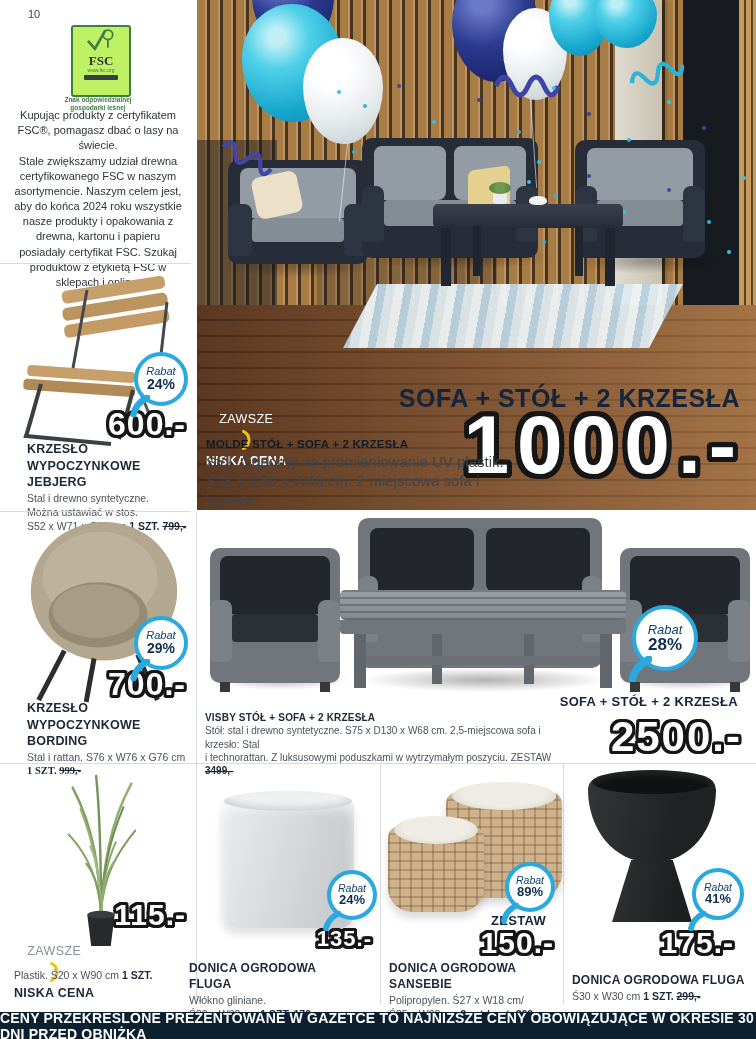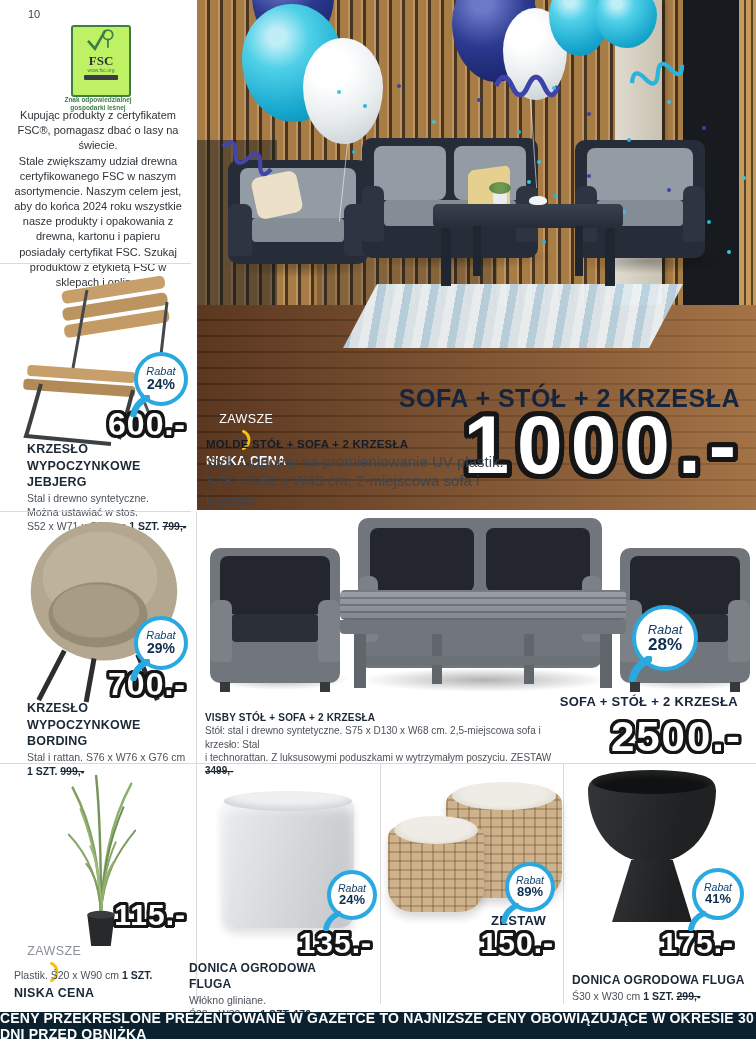--- a/index.html
+++ b/index.html
@@ -214,21 +214,21 @@
       <svg class="tail" width="22" height="22" viewBox="0 0 24 24">
         <path d="M21 3 C13 7 8 12 6 21" fill="none" stroke="#2aa9e0" stroke-width="7" stroke-linecap="round"></path>
       </svg>
     </div>
     <div class="price o3" style="right:570px;top:668px;font-size:32px;letter-spacing:1px;">700.-</div>
     <div style="position:absolute;left:27px;top:700px;width:165px;">
       <div class="pname pre">KRZESŁO
 WYPOCZYNKOWE BORDING</div>
       <div class="pdesc">
         <span>Stal i rattan. S76 x W76 x G76 cm</span>
-        <span style="display:block;">
+        <span style="display:block;font-family:Liberation Serif, serif;">
           <span class="unit">1 SZT.</span>
           <span class="strike">999,-</span>
         </span>
       </div>
     </div>
   </section>
 
   <section>
     <svg style="position:absolute;left:55px;top:770px;" width="92" height="176" viewBox="0 0 90 180">
       <g fill="none" stroke-linecap="round">
@@ -419,21 +419,21 @@
     <div class="pot-fluga">
         <div class="rim"></div>
       </div>
     <div class="rabat" style="left:327px;top:870px;width:42px;height:42px;">
       <span class="rw" style="font-size:10.5px;">Rabat</span>
       <span class="rp" style="font-size:13px;">24%</span>
       <svg class="tail" width="20" height="20" viewBox="0 0 24 24">
         <path d="M21 3 C13 7 8 12 6 21" fill="none" stroke="#2aa9e0" stroke-width="7" stroke-linecap="round"></path>
       </svg>
     </div>
-    <div class="price o3" style="right:384px;top:928px;font-size:30px;letter-spacing:1px;">135.-</div>
+    <div class="price o3" style="right:384px;top:928px;font-size:22px;letter-spacing:1px;">135.-</div>
     <div style="position:absolute;left:189px;top:961px;width:170px;">
       <div class="pname" style="font-size:12px;">DONICA OGRODOWA FLUGA</div>
       <div class="pdesc">
         <span style="display:block;">Włókno gliniane.</span>
         <span style="display:block;">
           <span>Ś33 x W32 cm</span>
           <span class="unit">1 SZT.</span>
           <span class="strike">179,-</span>
         </span>
       </div>
@@ -452,20 +452,29 @@
     <div class="rabat" style="left:505px;top:862px;width:42px;height:42px;">
       <span class="rw" style="font-size:10.5px;">Rabat</span>
       <span class="rp" style="font-size:13px;">89%</span>
       <svg class="tail" width="20" height="20" viewBox="0 0 24 24">
         <path d="M21 3 C13 7 8 12 6 21" fill="none" stroke="#2aa9e0" stroke-width="7" stroke-linecap="round"></path>
       </svg>
     </div>
     <div class="setlabel" style="position:absolute;right:210px;top:913px;">ZESTAW</div>
     <div class="price o3" style="right:202px;top:928px;font-size:30px;letter-spacing:1px;">150.-</div>
     <div style="position:absolute;left:389px;top:961px;width:170px;">
+      <div class="pname" style="font-size:12px;">DONICA OGRODOWA SANSEBIE</div>
+      <div class="pdesc">
+        <span style="display:block;">Polipropylen. Ś27 x W18 cm/</span>
+        <span style="display:block;">
+          <span>Ś35 x W22 cm</span>
+          <span class="unit">2 szt./zest.</span>
+          <span class="strike">269,-</span>
+        </span>
+      </div>
     </div>
   </section>
 
   <section>
     <div class="lomvi-bowl">
         <div class="open"></div>
       </div>
     <div class="lomvi-base"></div>
     <div class="rabat" style="left:692px;top:868px;width:44px;height:44px;">
       <span class="rw" style="font-size:10.5px;">Rabat</span>

